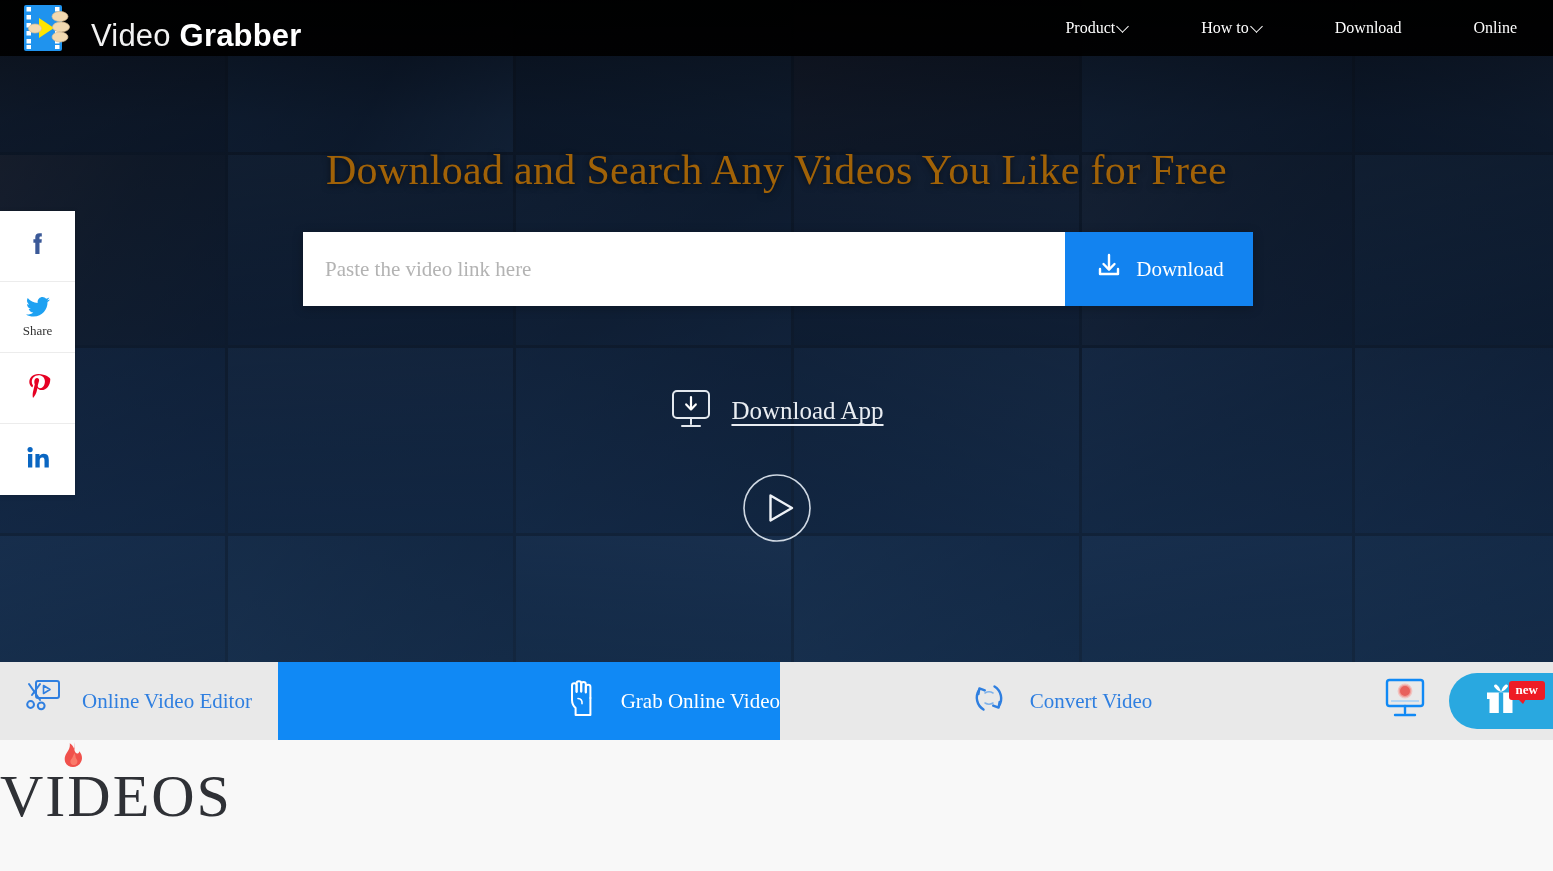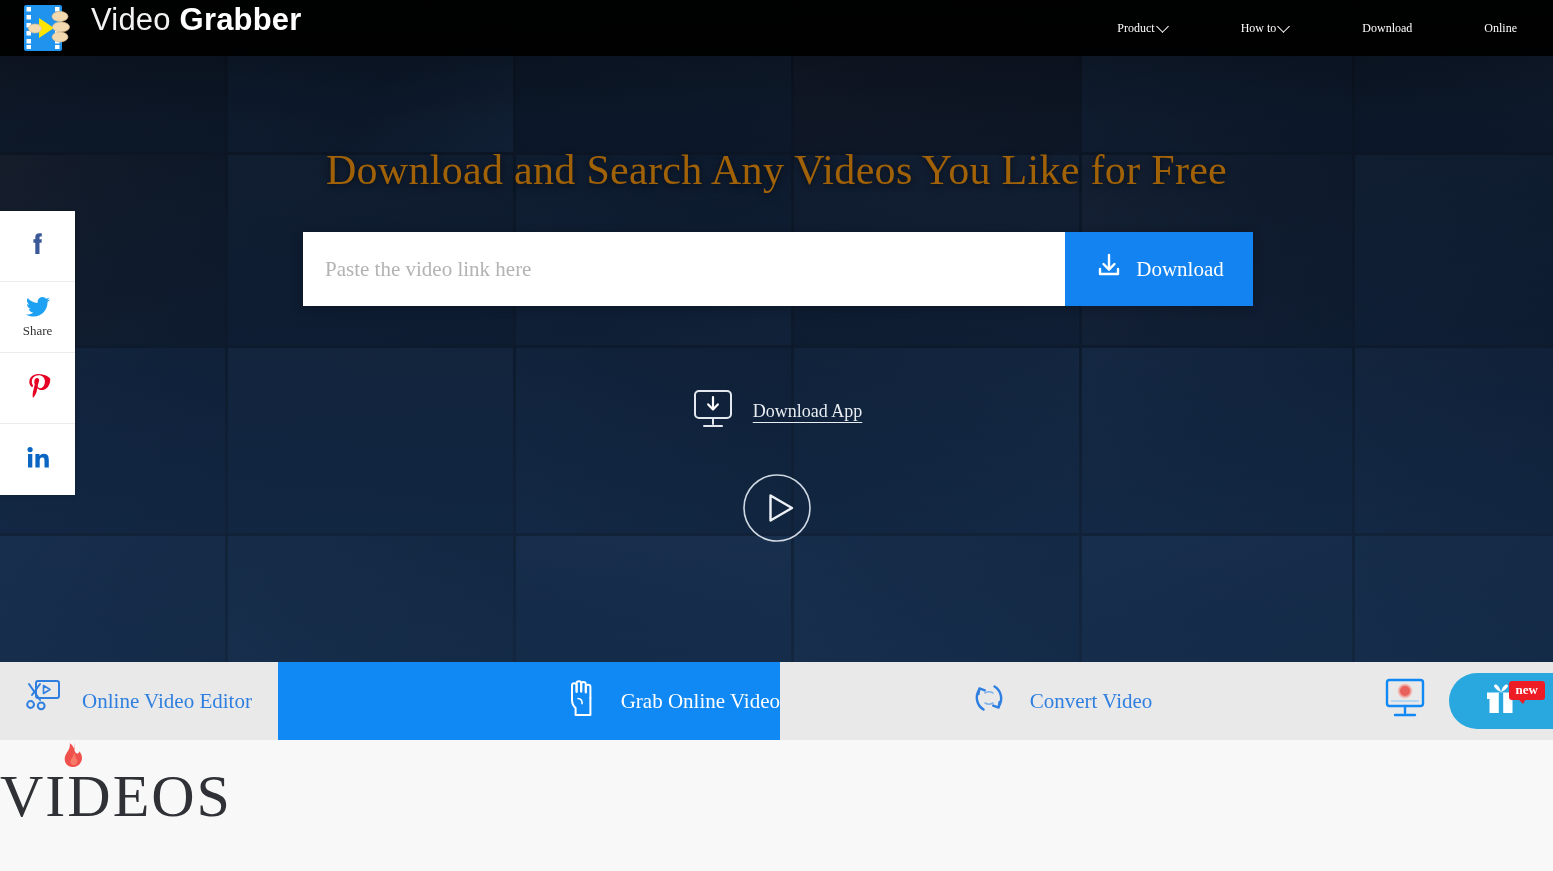--- a/index.html
+++ b/index.html
@@ -91,21 +91,21 @@
     width: 1553px;
     height: 56px;
     background: linear-gradient(to bottom, rgba(0,0,0,0.97), rgba(0,0,0,0.93));
     z-index: 30;
     display: flex;
     align-items: center;
   }
 
   .brand {
     display: flex;
-    align-items: flex-start;
+    align-items: flex-end;
     margin-left: 22px;
     gap: 13px;
     cursor: pointer;
   }
   .brand-logo {
     width: 56px; height: 52px;
     position: relative;
     display: block;
   }
   .brand-text {
@@ -120,21 +120,21 @@
 
   .nav {
     margin-left: auto;
     display: flex;
     align-items: center;
     height: 56px;
     padding-right: 36px;
   }
   .nav-item {
     color: #ffffff;
-    font-size: 12px;
+    font-size: 16px;
     font-family: "Liberation Serif", serif;
     padding: 0 0;
     margin-left: 72px;
     cursor: pointer;
     display: flex;
     align-items: center;
     gap: 3px;
     white-space: nowrap;
   }
   .nav-item:first-child { margin-left: 0; }
@@ -218,21 +218,21 @@
     position: absolute;
     top: 388px;
     left: 0; right: 0;
     display: flex;
     align-items: center;
     justify-content: center;
     gap: 18px;
     cursor: pointer;
   }
   .app-row .label {
-    font-size: 18px;
+    font-size: 25px;
     color: #e9edf2;
     font-family: "Liberation Serif", serif;
     text-decoration: underline;
     text-underline-offset: 5px;
     white-space: nowrap;
     text-align: right;
   }
 
   .play-btn {
     position: absolute;

